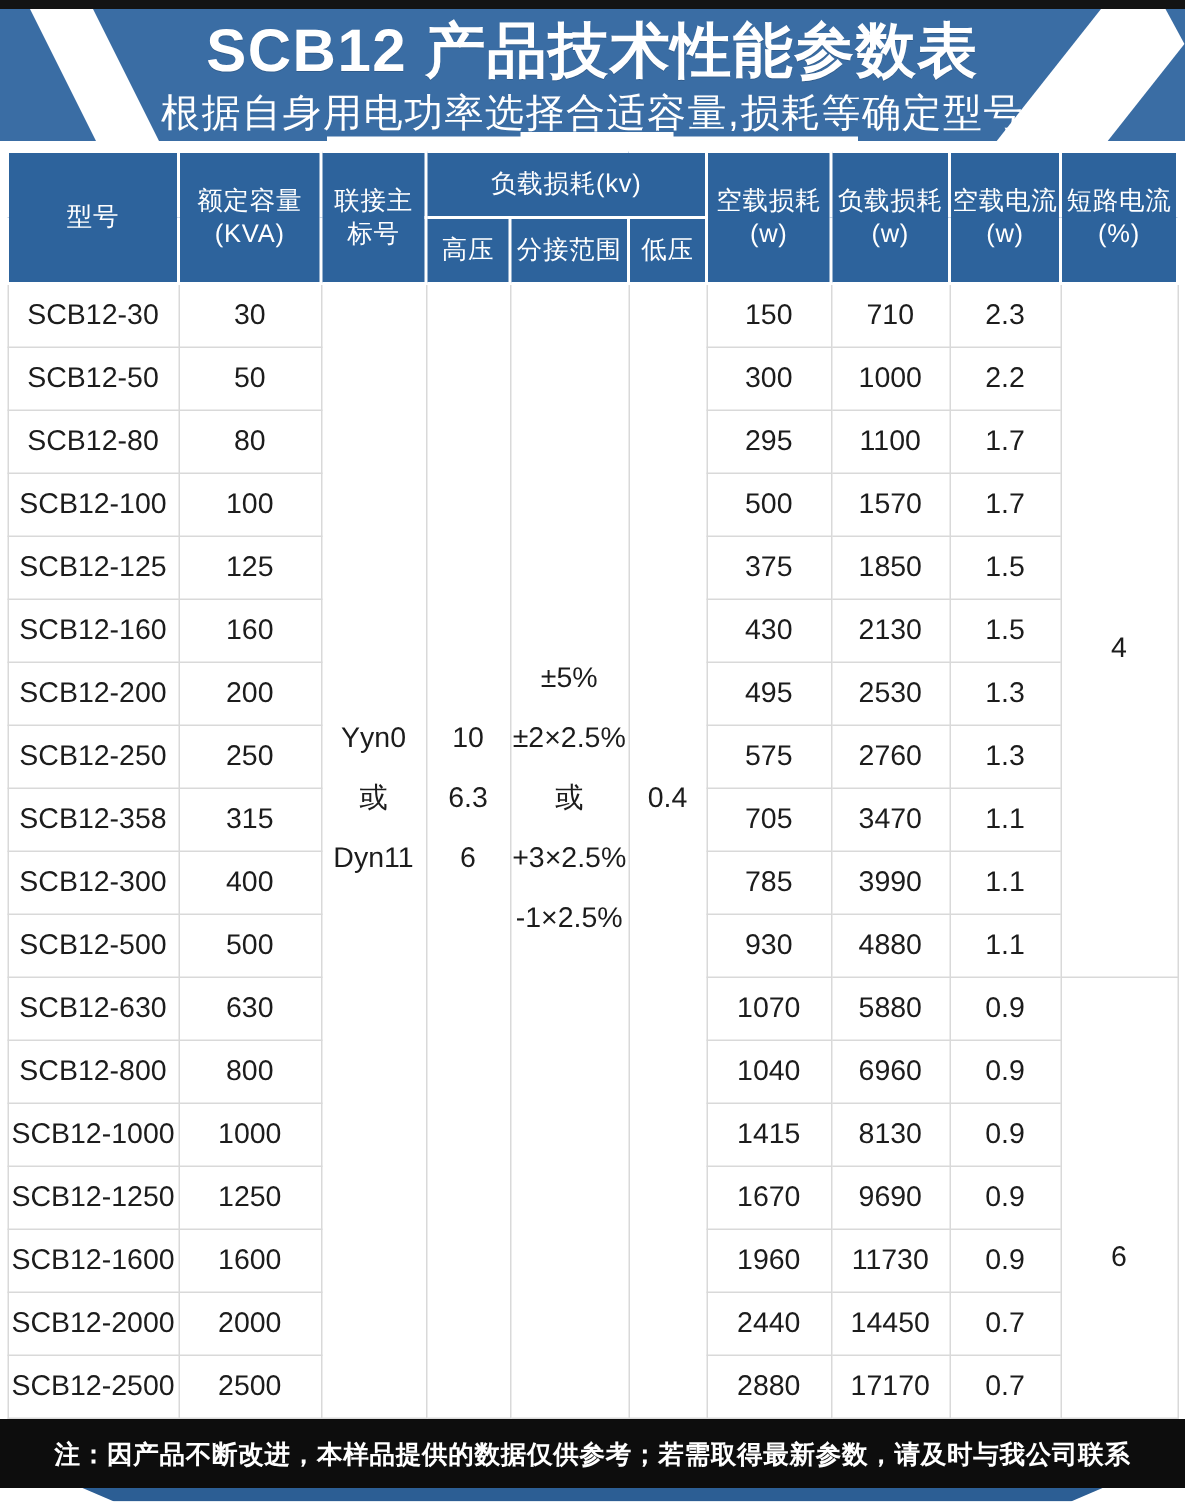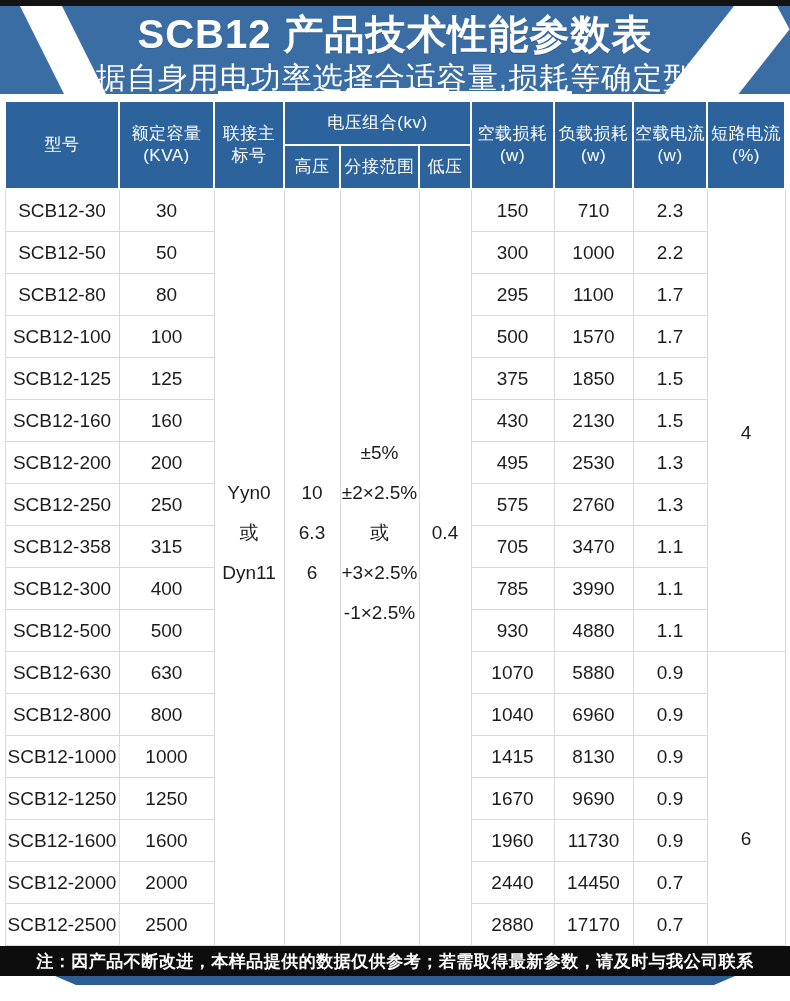--- a/index.html
+++ b/index.html
@@ -8,21 +8,21 @@
     font-family:"Liberation Sans", sans-serif;
     -webkit-font-smoothing:antialiased;
   }
   
   .top-strip { height:6px; background:#131313; }
   .banner { position:relative; height:88px; background:#3A6DA4; overflow:hidden; }
   .banner svg.decor { position:absolute; left:0; top:0; z-index:0; }
   .banner-text { position:relative; z-index:1; text-align:center; color:#ffffff; }
   .banner-title { font-size:40px; font-weight:bold; letter-spacing:1px; padding-top:5px; line-height:1.15;
                   text-shadow:0 1px 0 rgba(0,0,0,0.15); }
-  .banner-subtitle { font-size:30px; letter-spacing:1px; margin-top:1px; }
+  .banner-subtitle { font-size:26px; letter-spacing:1px; margin-top:1px; }
   .underline-thin  { position:absolute; z-index:1; left:218px; top:85px; width:354px; height:3px; background:#ffffff; }
   .underline-thick { position:absolute; z-index:1; left:347px; top:82px; width:102px; height:9px; background:#ffffff; }
   .gap { height:6px; background:#ffffff; }
   
   table.spec { border-collapse:collapse; table-layout:fixed; width:780px; margin:0 auto; }
   thead th {
     background:#2D639C; color:#ffffff; font-weight:normal;
     border:2px solid #ffffff; font-size:17px; letter-spacing:0.5px;
     white-space:pre-line; line-height:1.3; padding:2px 0;
   }
@@ -31,21 +31,21 @@
   tbody td {
     background:#ffffff; color:#1C1C1C; text-align:center; vertical-align:middle;
     border:1px solid #D9D9D9; font-size:19px; height:41px; padding:0;
   }
   td.merged { white-space:pre-line; line-height:40px; padding-bottom:70px; }
   td.sc  { font-size:19px; }
   td.sc1 { padding-top:24px; }
   td.sc2 { padding-top:80px; }
   
   .footer-note {
-    height:30px; background:#0D0D0D; color:#ffffff;
+    height:46px; background:#0D0D0D; color:#ffffff;
     display:flex; align-items:center; justify-content:center;
     font-size:17px; font-weight:bold; letter-spacing:0.5px;
   }
   .bottom-bar { display:block; }
 </style>
 </head>
 <body>
 
 <div class="top-strip"></div>
 
@@ -78,21 +78,21 @@
       <col style="width:74px">
       <col style="width:78px">
   </colgroup>
   <thead>
     <tr class="h1">
       <th rowspan="2">型号</th>
       <th rowspan="2">额定容量
 (KVA)</th>
       <th rowspan="2">联接主
 标号</th>
-      <th colspan="3">电压组合(kv)</th>
+      <th colspan="3">负载损耗(kv)</th>
       <th rowspan="2">空载损耗
 (w)</th>
       <th rowspan="2">负载损耗
 (w)</th>
       <th rowspan="2">空载电流
 (w)</th>
       <th rowspan="2">短路电流
 (%)</th>
     </tr>
     <tr class="h2">

